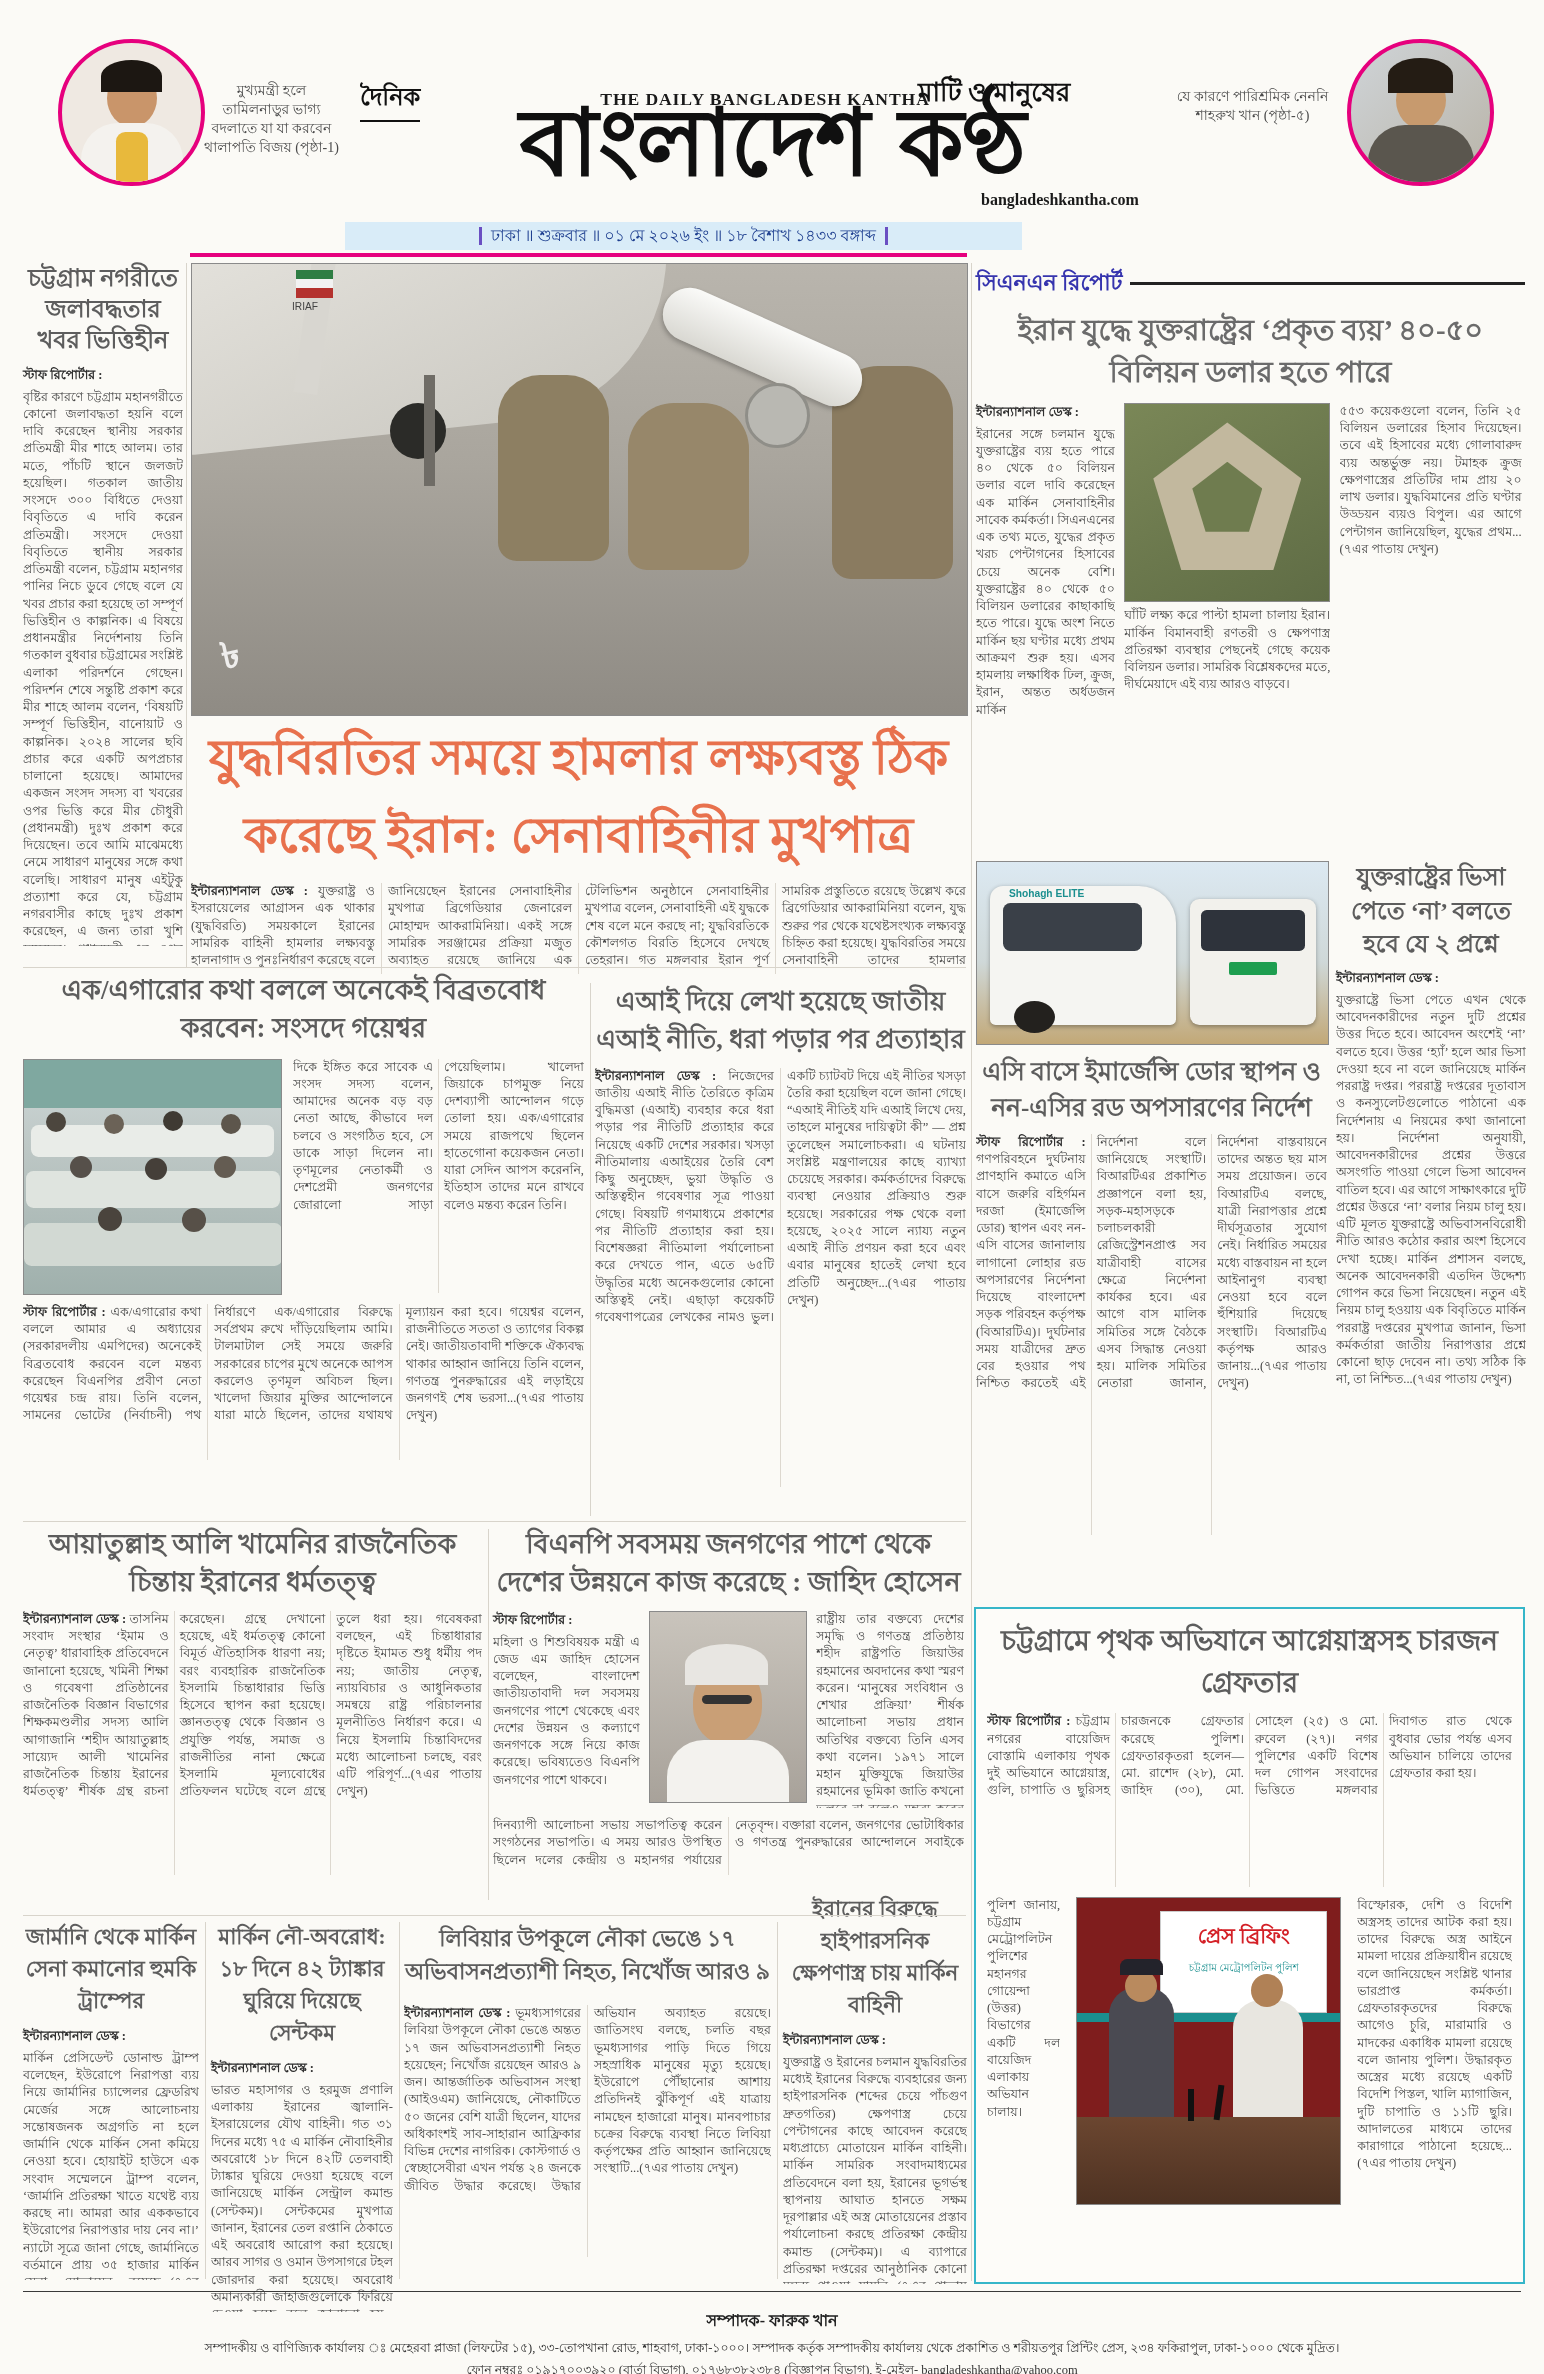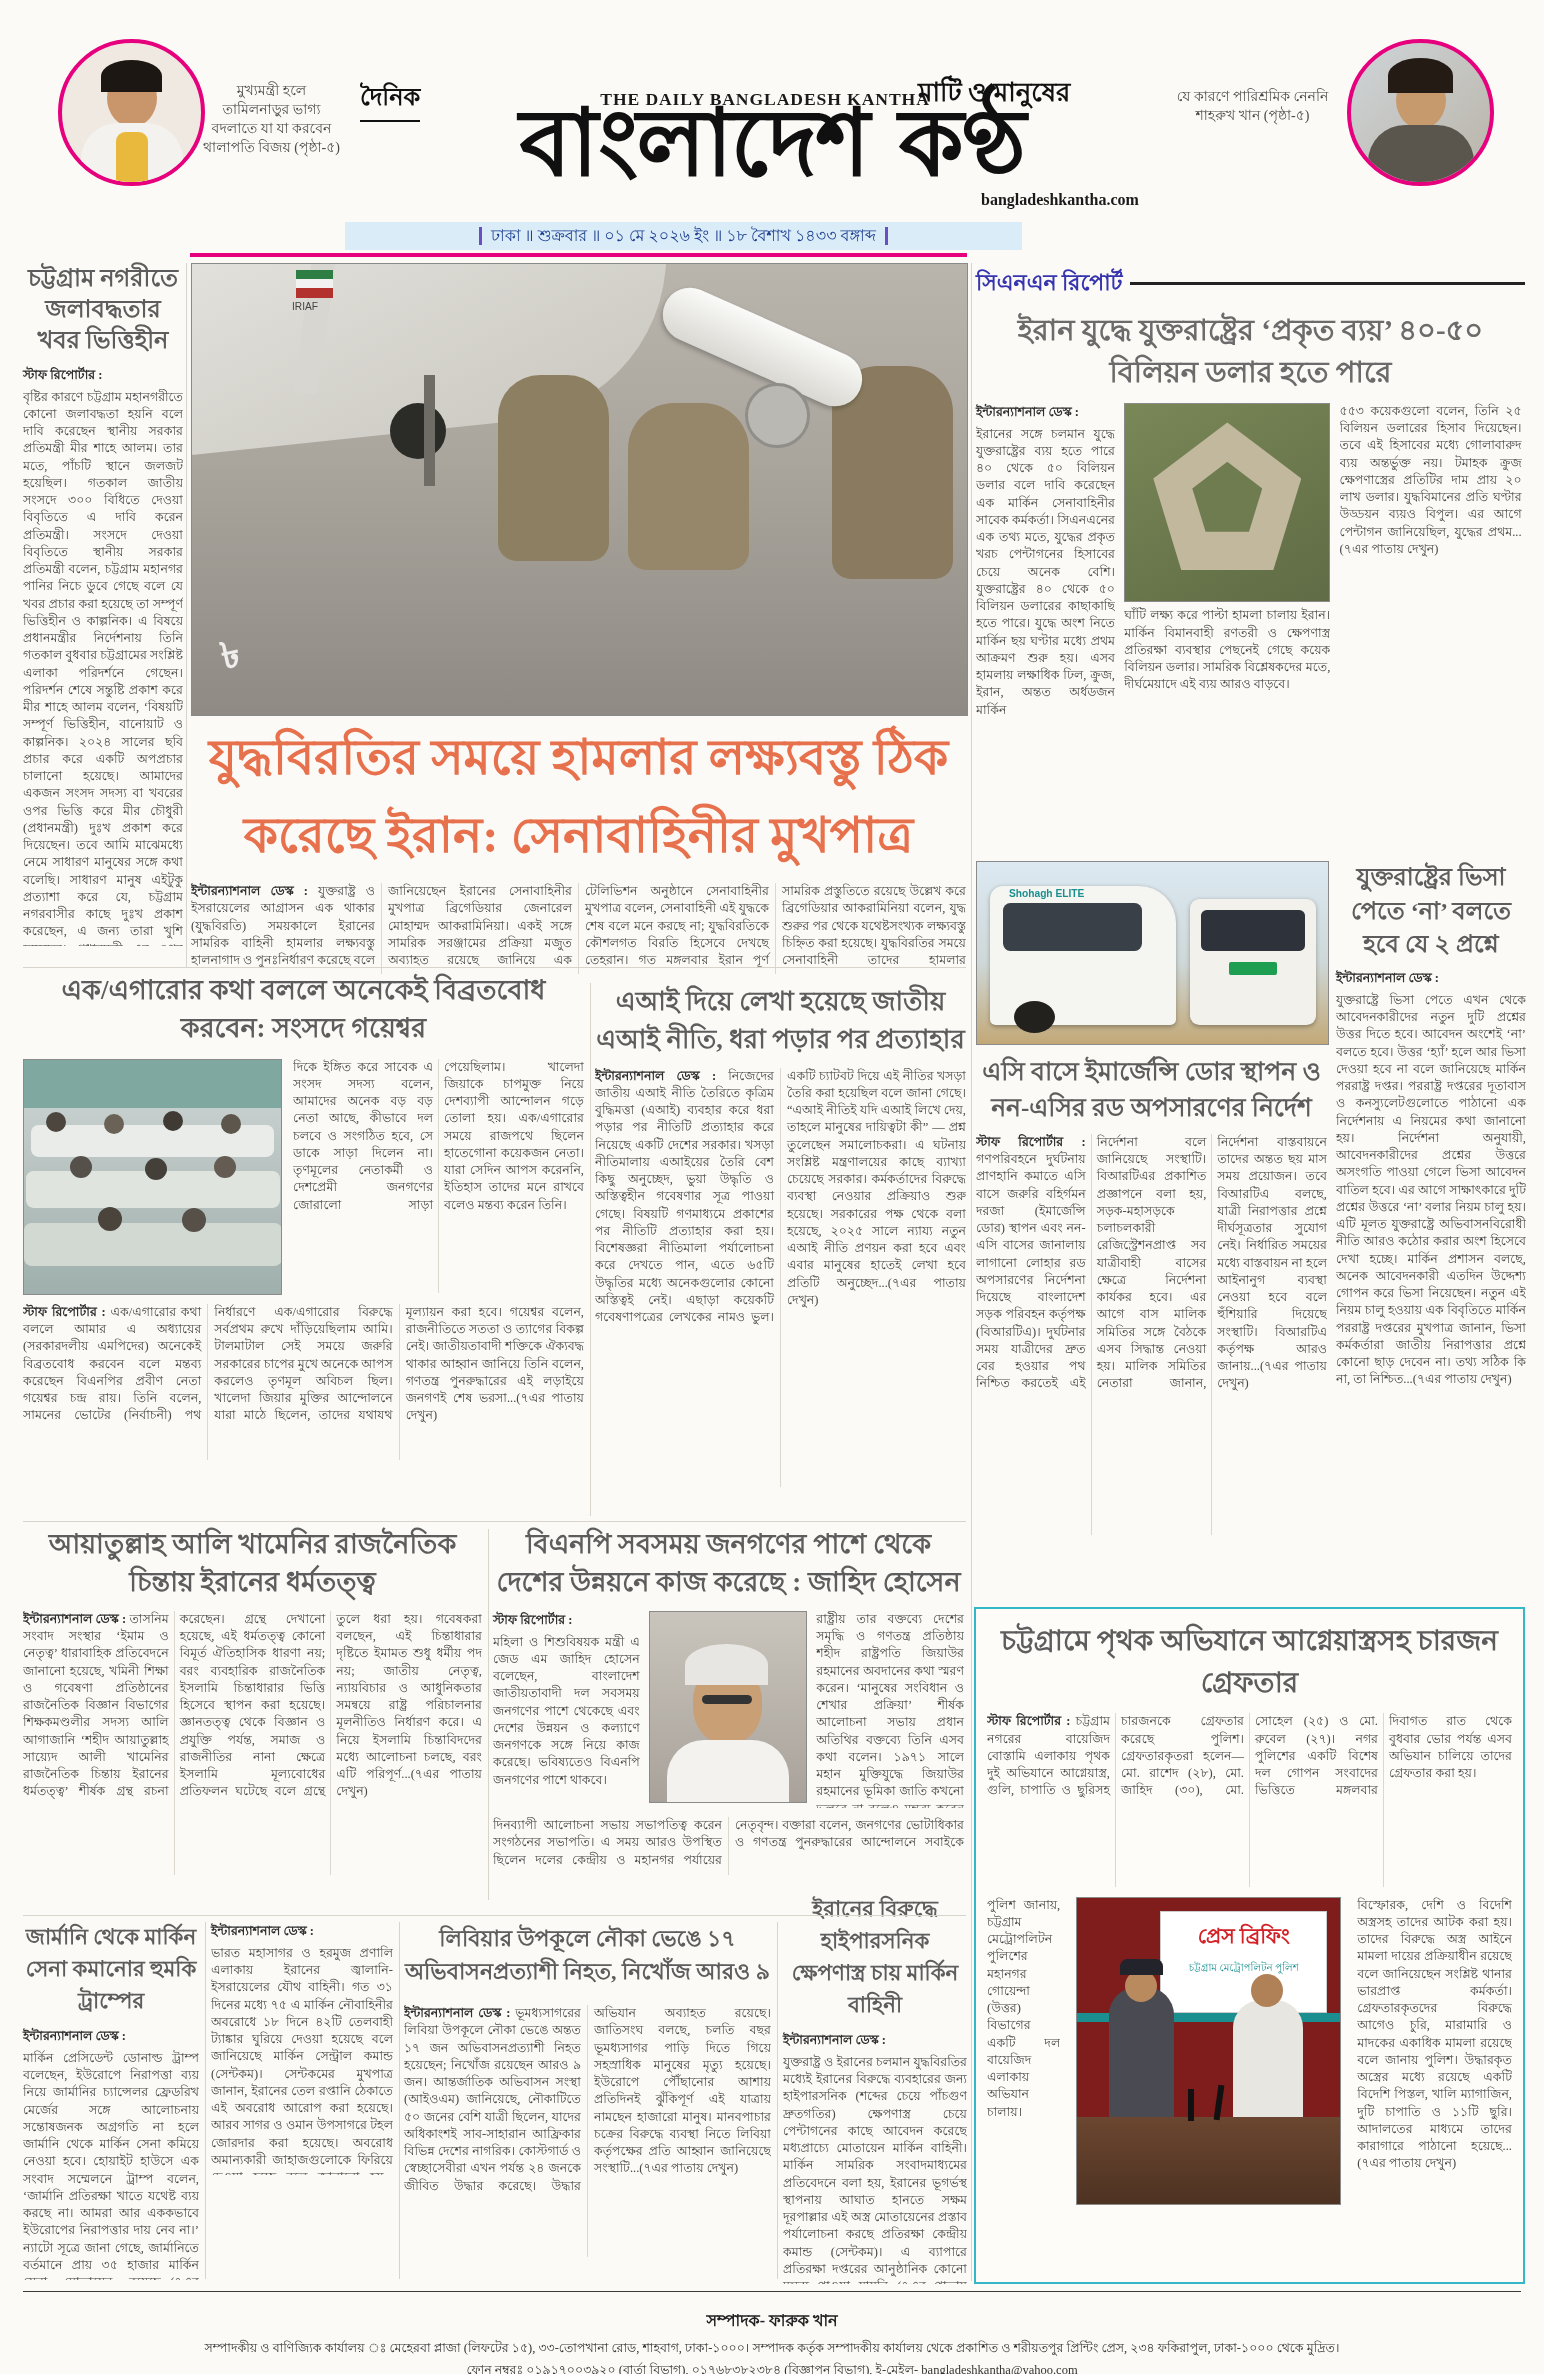--- a/index.html
+++ b/index.html
@@ -28,21 +28,21 @@
 <body>
 
 <div class="page">
 
   <div class="circle-photo" style="left:58px;top:39px;width:139px;height:139px;background:#efe9e2;">
     <div style="position:absolute;left:45px;top:26px;width:50px;height:58px;border-radius:50%;background:#c9956a;"></div>
     <div style="position:absolute;left:39px;top:16.7px;width:61px;height:32px;border-radius:50% 50% 0 0;background:#1c1712;"></div>
     <div style="position:absolute;left:18.6px;top:80px;width:102px;height:65px;border-radius:37px 37px 0 0;background:#f4f2ee;"></div>
     <div style="position:absolute;left:54px;top:89px;width:32px;height:56px;background:#e8b93c;border-radius:9.3px;"></div>
   </div>
-  <div class="abs teaser" style="left:202px;top:82px;width:139px;">মুখ্যমন্ত্রী হলে তামিলনাড়ুর ভাগ্য বদলাতে যা যা করবেন থালাপতি বিজয় (পৃষ্ঠা-৫)</div>
+  <div class="abs teaser" style="left:202px;top:82px;width:139px;">মুখ্যমন্ত্রী হলে তামিলনাড়ুর ভাগ্য বদলাতে যা যা করবেন থালাপতি বিজয় (পৃষ্ঠা-1)</div>
 
   <div class="abs" style="left:360px;top:78px;font-size:24px;font-weight:bold;color:#111;border-bottom:2.8px solid #111;padding-bottom:1.9px;">দৈনিক</div>
   <div class="abs" style="left:524px;top:89px;width:482px;text-align:center;font-size:17.6px;font-weight:bold;letter-spacing:0.9px;color:#1a1a1a;">THE DAILY BANGLADESH KANTHA</div>
   <div class="abs logo" style="left:320px;top:85px;width:904px;font-size:93px;line-height:1.25;">বাংলাদেশ কণ্ঠ</div>
   <div class="abs" style="left:918px;top:72px;font-size:26px;font-weight:bold;color:#111;">মাটি ও মানুষের</div>
   <div class="abs" style="left:981px;top:191px;font-size:16px;font-weight:bold;color:#1a1a1a;">bangladeshkantha.com</div>
 
   <div class="abs teaser" style="left:1176px;top:88px;width:153px;">যে কারণে পারিশ্রমিক নেননি শাহরুখ খান (পৃষ্ঠা-৫)</div>
   <div class="circle-photo" style="left:1347px;top:39px;width:139px;height:139px;background:linear-gradient(135deg,#cfd4d8,#b9b4a8);">
     <div style="position:absolute;left:45px;top:28px;width:50px;height:58px;border-radius:50%;background:#c79a6e;"></div>
@@ -221,20 +221,21 @@
     </div>
   </div>
 
   <div class="abs" style="left:23px;top:1922px;width:176px;">
     <div class="hl" style="font-size:21.3px;line-height:1.5;margin-bottom:9.3px;">জার্মানি থেকে মার্কিন সেনা কমানোর হুমকি ট্রাম্পের</div>
     <div class="by">ইন্টারন্যাশনাল ডেস্ক :</div>
     <div class="bd" style="height:230px;">মার্কিন প্রেসিডেন্ট ডোনাল্ড ট্রাম্প বলেছেন, ইউরোপে নিরাপত্তা ব্যয় নিয়ে জার্মানির চ্যান্সেলর ফ্রেডরিখ মের্জের সঙ্গে আলোচনায় সন্তোষজনক অগ্রগতি না হলে জার্মানি থেকে মার্কিন সেনা কমিয়ে নেওয়া হবে। হোয়াইট হাউসে এক সংবাদ সম্মেলনে ট্রাম্প বলেন, ‘জার্মানি প্রতিরক্ষা খাতে যথেষ্ট ব্যয় করছে না। আমরা আর এককভাবে ইউরোপের নিরাপত্তার দায় নেব না।’ ন্যাটো সূত্রে জানা গেছে, জার্মানিতে বর্তমানে প্রায় ৩৫ হাজার মার্কিন সেনা মোতায়েন রয়েছে...(৭এর পাতায় দেখুন)</div>
   </div>
 
   <div class="abs" style="left:211px;top:1922px;width:182px;">
+    <div class="hl" style="font-size:21.3px;line-height:1.5;margin-bottom:9.3px;">মার্কিন নৌ-অবরোধ: ১৮ দিনে ৪২ ট্যাঙ্কার ঘুরিয়ে দিয়েছে সেন্টকম</div>
     <div class="by">ইন্টারন্যাশনাল ডেস্ক :</div>
     <div class="bd" style="height:230px;">ভারত মহাসাগর ও হরমুজ প্রণালি এলাকায় ইরানের জ্বালানি-ইসরায়েলের যৌথ বাহিনী। গত ৩১ দিনের মধ্যে ৭৫ এ মার্কিন নৌবাহিনীর অবরোধে ১৮ দিনে ৪২টি তেলবাহী ট্যাঙ্কার ঘুরিয়ে দেওয়া হয়েছে বলে জানিয়েছে মার্কিন সেন্ট্রাল কমান্ড (সেন্টকম)। সেন্টকমের মুখপাত্র জানান, ইরানের তেল রপ্তানি ঠেকাতে এই অবরোধ আরোপ করা হয়েছে। আরব সাগর ও ওমান উপসাগরে টহল জোরদার করা হয়েছে। অবরোধ অমান্যকারী জাহাজগুলোকে ফিরিয়ে দেওয়া হচ্ছে বলে জানানো হয়...(৭এর পাতায় দেখুন)</div>
   </div>
 
   <div class="abs" style="left:404px;top:1922px;width:367px;">
     <div class="hl" style="font-size:22px;line-height:1.5;margin-bottom:17px;">লিবিয়ার উপকূলে নৌকা ভেঙে ১৭ অভিবাসনপ্রত্যাশী নিহত, নিখোঁজ আরও ৯</div>
     <div class="bd" style="height:252px;column-count:2;">
       <span class="by" style="display:inline;">ইন্টারন্যাশনাল ডেস্ক :</span>
       <span>ভূমধ্যসাগরের লিবিয়া উপকূলে নৌকা ভেঙে অন্তত ১৭ জন অভিবাসনপ্রত্যাশী নিহত হয়েছেন; নিখোঁজ রয়েছেন আরও ৯ জন। আন্তর্জাতিক অভিবাসন সংস্থা (আইওএম) জানিয়েছে, নৌকাটিতে ৫০ জনের বেশি যাত্রী ছিলেন, যাদের অধিকাংশই সাব-সাহারান আফ্রিকার বিভিন্ন দেশের নাগরিক। কোস্টগার্ড ও স্বেচ্ছাসেবীরা এখন পর্যন্ত ২৪ জনকে জীবিত উদ্ধার করেছে। উদ্ধার অভিযান অব্যাহত রয়েছে। জাতিসংঘ বলছে, চলতি বছর ভূমধ্যসাগর পাড়ি দিতে গিয়ে সহস্রাধিক মানুষের মৃত্যু হয়েছে। ইউরোপে পৌঁছানোর আশায় প্রতিদিনই ঝুঁকিপূর্ণ এই যাত্রায় নামছেন হাজারো মানুষ। মানবপাচার চক্রের বিরুদ্ধে ব্যবস্থা নিতে লিবিয়া কর্তৃপক্ষের প্রতি আহ্বান জানিয়েছে সংস্থাটি...(৭এর পাতায় দেখুন)</span>
     </div>

